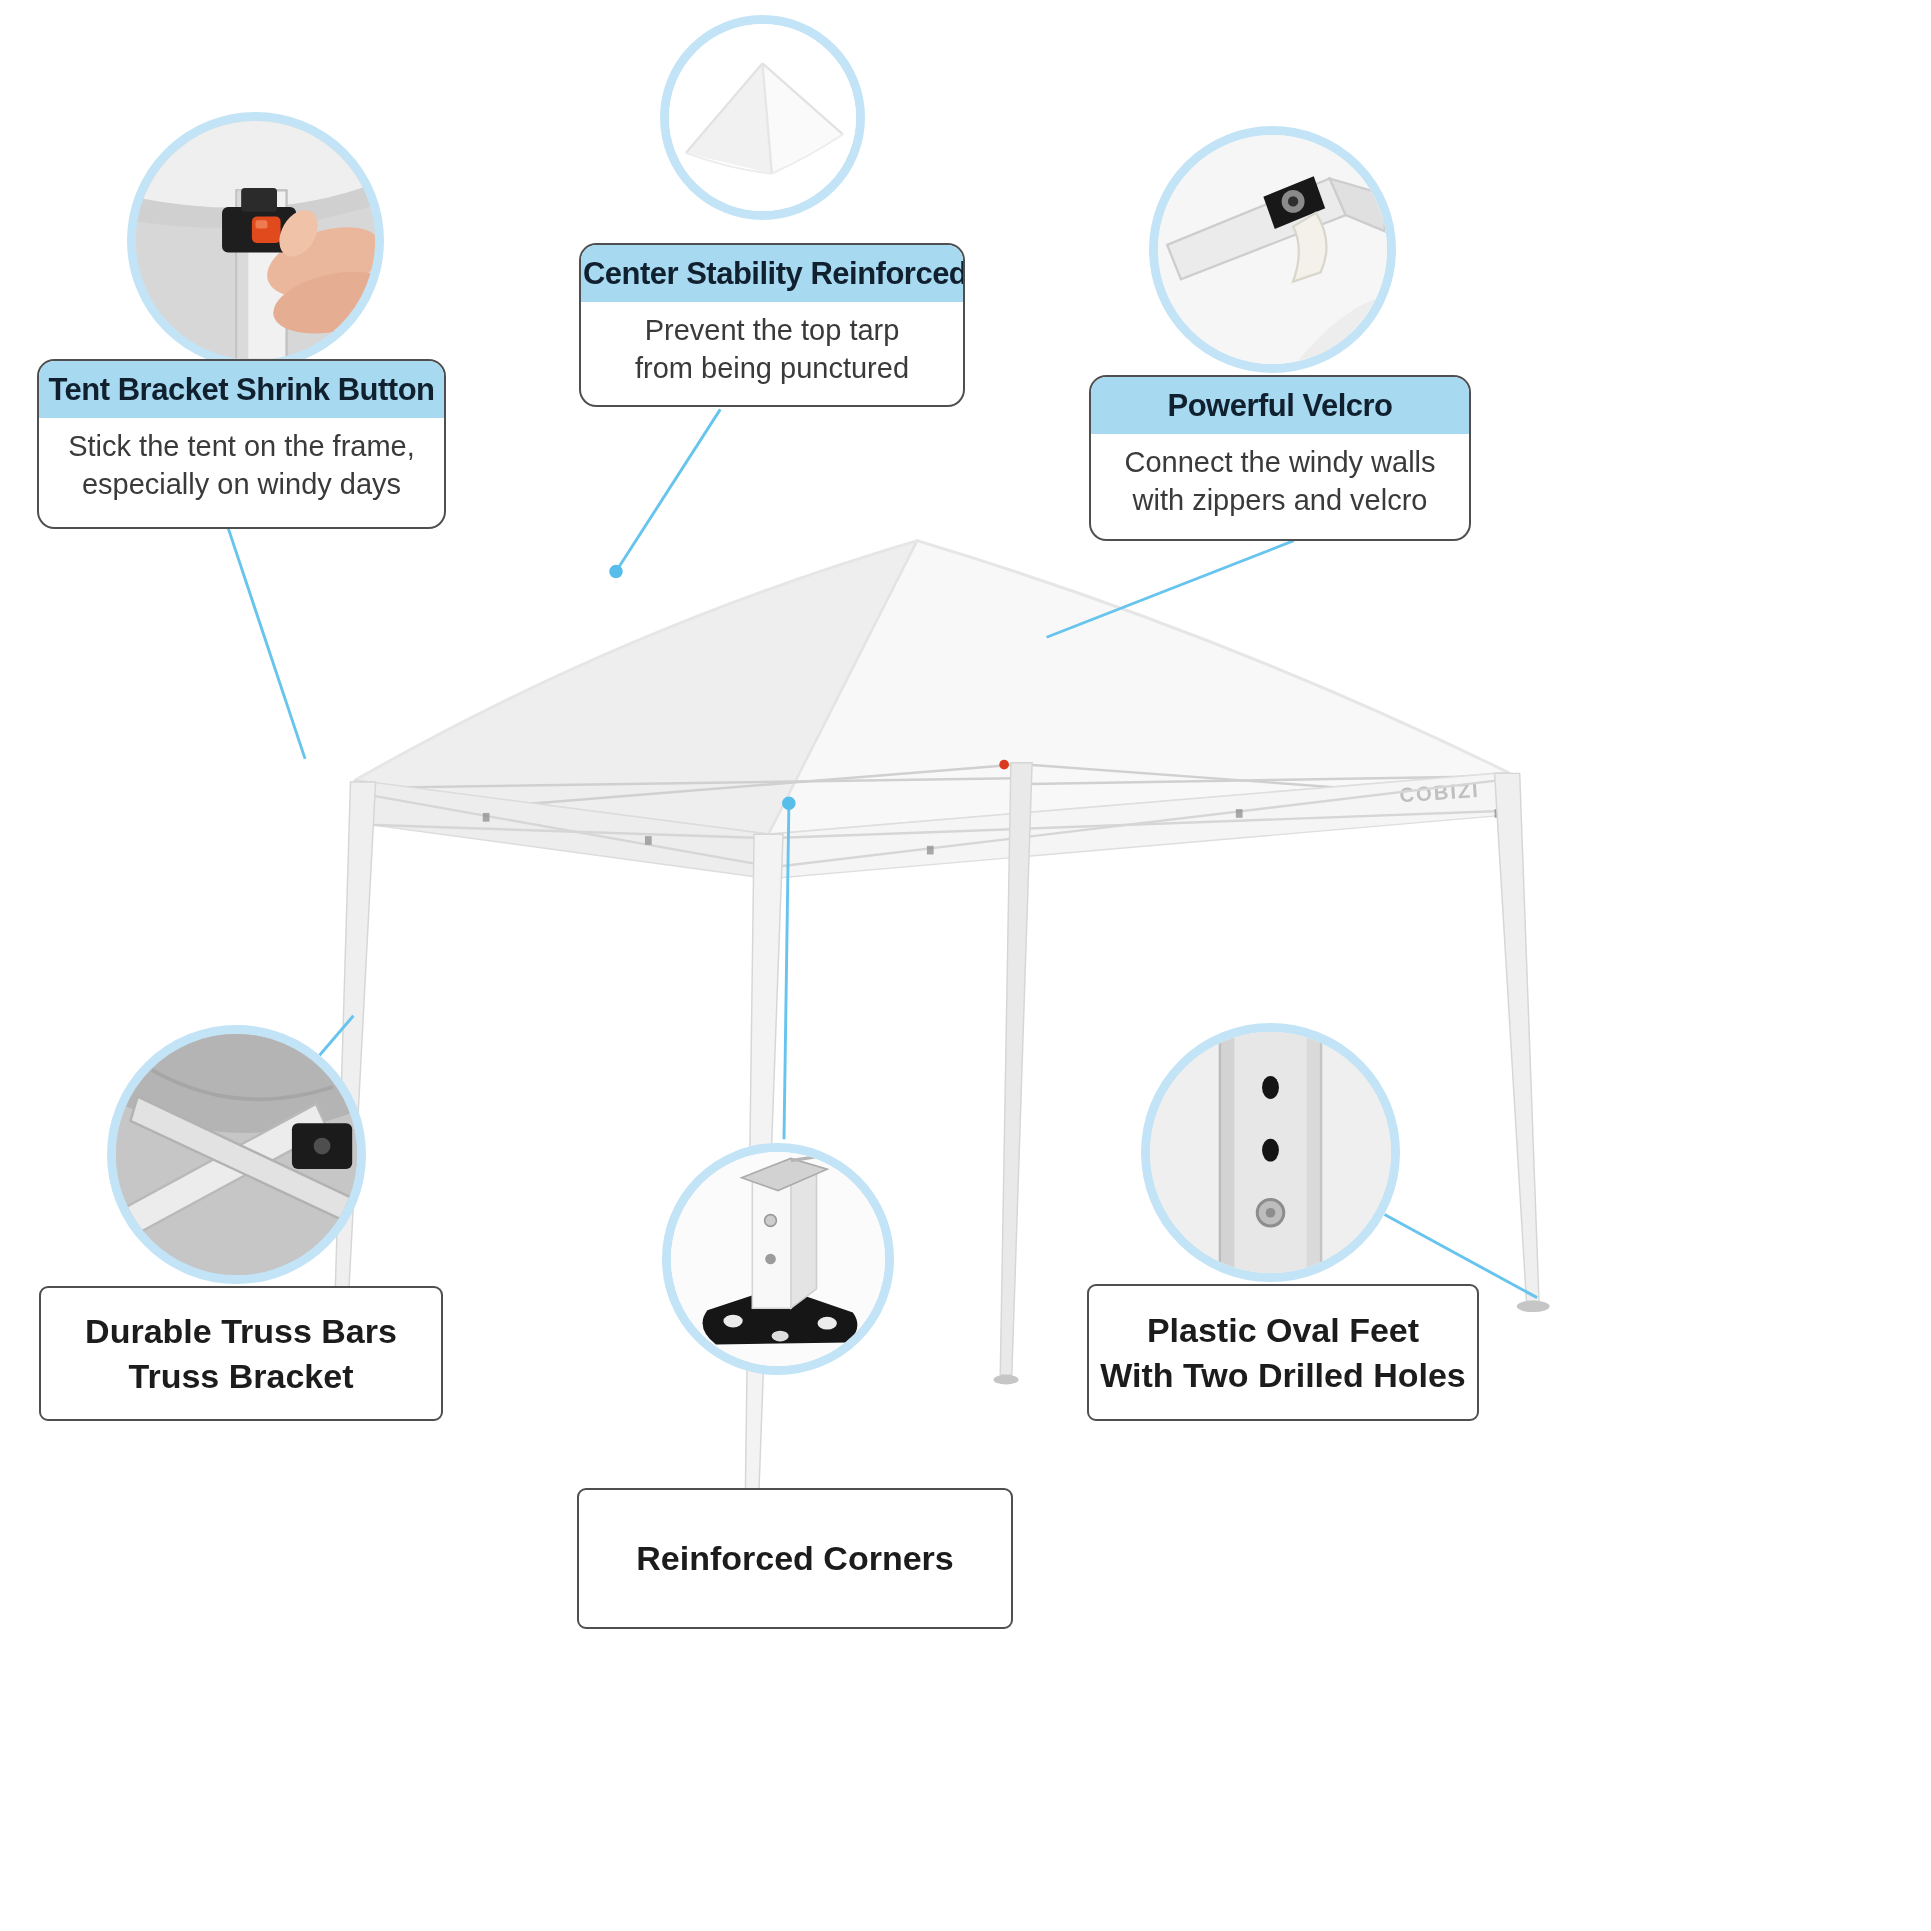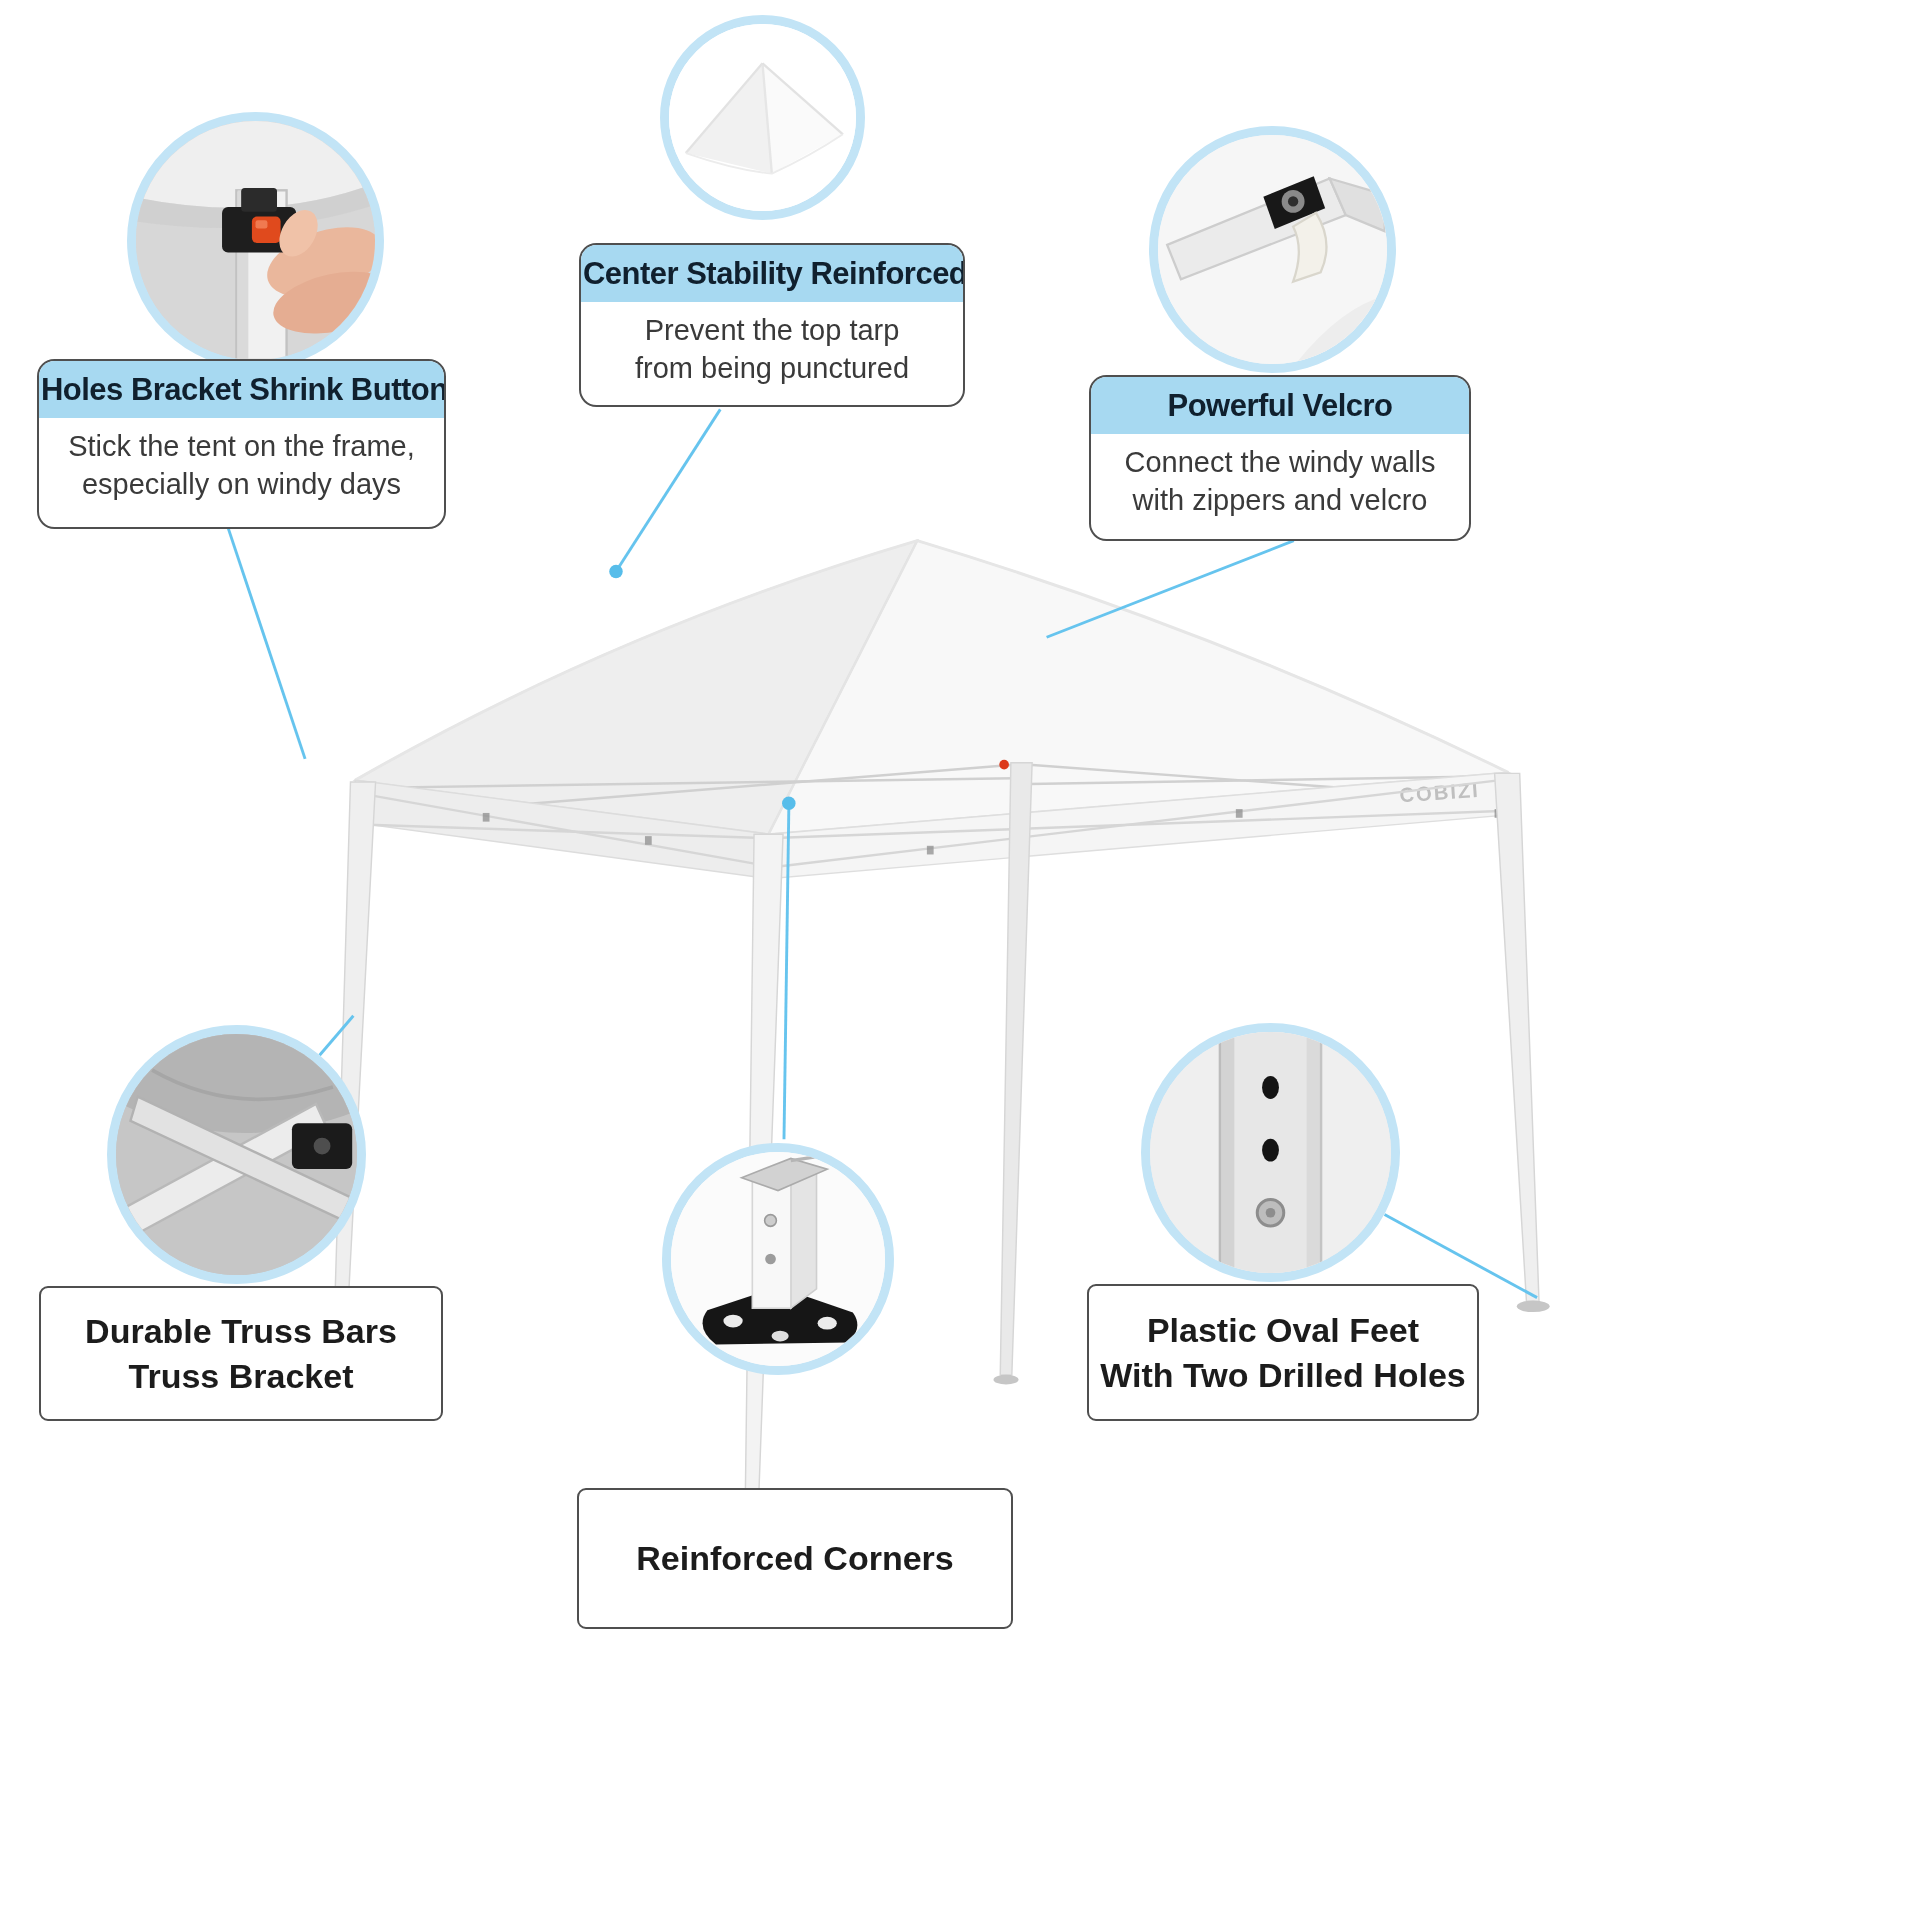--- a/index.html
+++ b/index.html
@@ -172,21 +172,21 @@
       <line x1="58" y1="0" x2="58" y2="200" stroke="#bcbcbc" stroke-width="2"></line>
       <line x1="142" y1="0" x2="142" y2="200" stroke="#c4c4c4" stroke-width="2"></line>
       <ellipse cx="100" cy="46" rx="7" ry="9.5" fill="#141414"></ellipse>
       <ellipse cx="100" cy="98" rx="7" ry="9.5" fill="#141414"></ellipse>
       <circle cx="100" cy="150" r="11" fill="#bdbdbd" stroke="#8d8d8d" stroke-width="2.5"></circle>
       <circle cx="100" cy="150" r="4" fill="#8d8d8d"></circle>
     </svg>
   </div>
 
   <div class="callout" style="left:37px;top:359px;width:409px;height:170px">
-    <div class="callout-header">Holes Bracket Shrink Button</div>
+    <div class="callout-header">Tent Bracket Shrink Button</div>
     <div class="callout-body">
       <div>Stick the tent on the frame,</div>
       <div>especially on windy days</div>
     </div>
   </div>
 
   <div class="callout" style="left:579px;top:243px;width:386px;height:164px">
     <div class="callout-header">Center Stability Reinforced</div>
     <div class="callout-body">
       <div>Prevent the top tarp</div>

